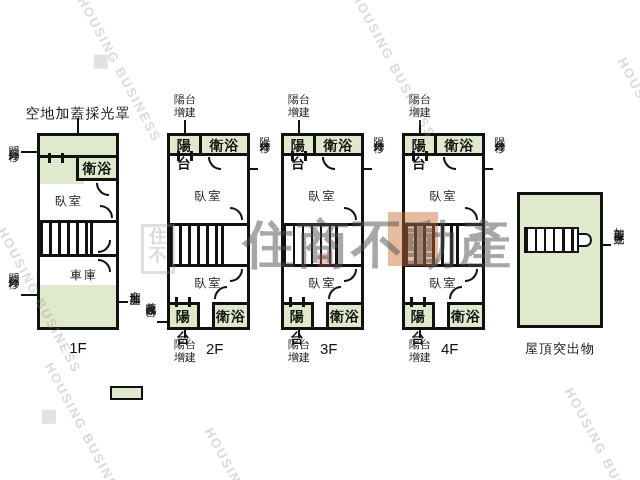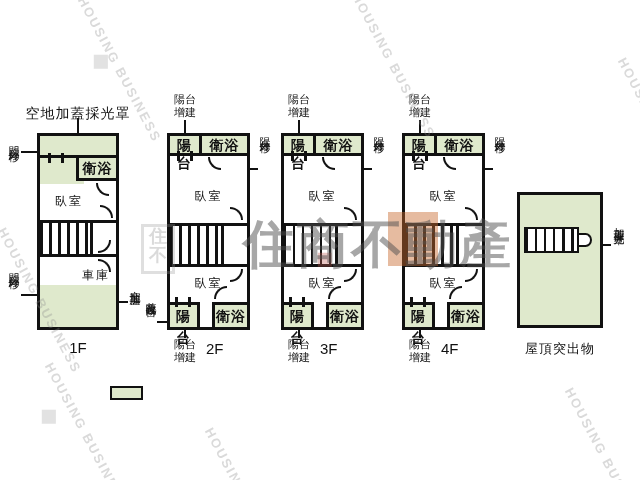--- a/index.html
+++ b/index.html
@@ -71,21 +71,21 @@
     </div>
     <div class="arc bl" style="left:56px;top:47px;"></div>
     <div class="lbl roomlbl" style="left:15px;top:57px;">臥室</div>
     <div class="arc tr" style="left:60px;top:69px;"></div>
     <div class="stairs" style="left:0;top:84px;width:76px;height:37px;">
       <div class="treads" style="left:0;width:50px;"></div>
       <div class="landing" style="left:50px;width:26px;"></div>
     </div>
     <div class="arc br" style="left:58px;top:104px;"></div>
     <div class="arc tr" style="left:58px;top:123px;"></div>
-    <div class="lbl roomlbl ctr" style="left:12px;top:131px;width:88px;">車庫</div>
+    <div class="lbl roomlbl ctr" style="left:0;top:131px;width:88px;">車庫</div>
     <div class="box g" style="left:0;top:149px;width:76px;height:42px;"></div>
   </div>
 
   <div class="lbl v" style="left:6px;top:137px;font-size:11px;">門廊外移</div>
   <div class="tick" style="left:21px;top:151px;width:16px;height:2px;"></div>
   <div class="lbl v" style="left:6px;top:264px;font-size:11px;">門廊外移</div>
   <div class="tick" style="left:21px;top:294px;width:16px;height:2px;"></div>
   <div class="tick" style="left:119px;top:301px;width:9px;height:2px;"></div>
   <div class="lbl v" style="left:127px;top:282px;font-size:11px;letter-spacing:1px;">空地加蓋</div>
   <div class="lbl floorid ctr" style="left:37px;top:339px;width:82px;">1F</div>

